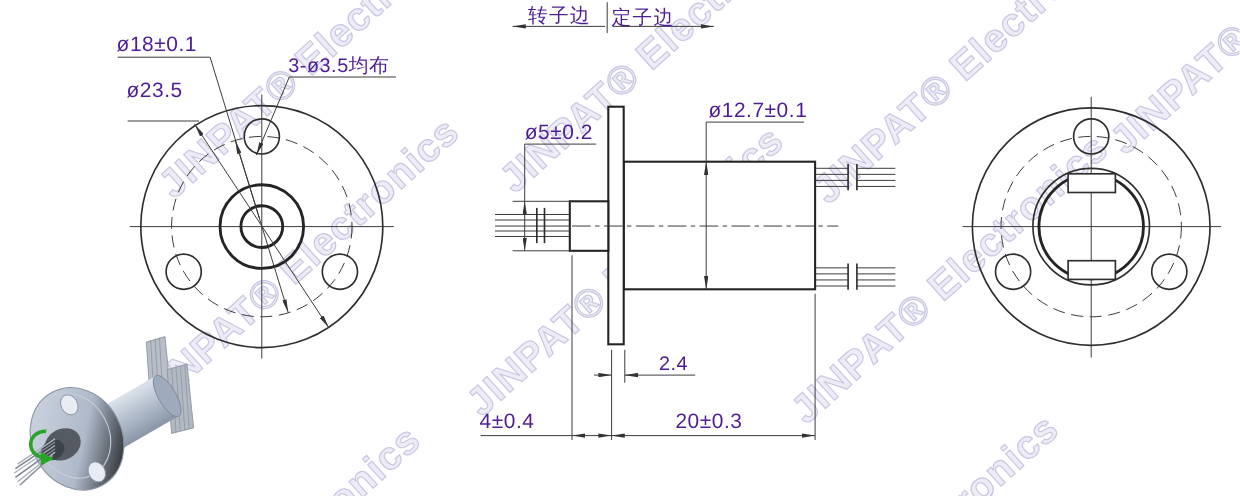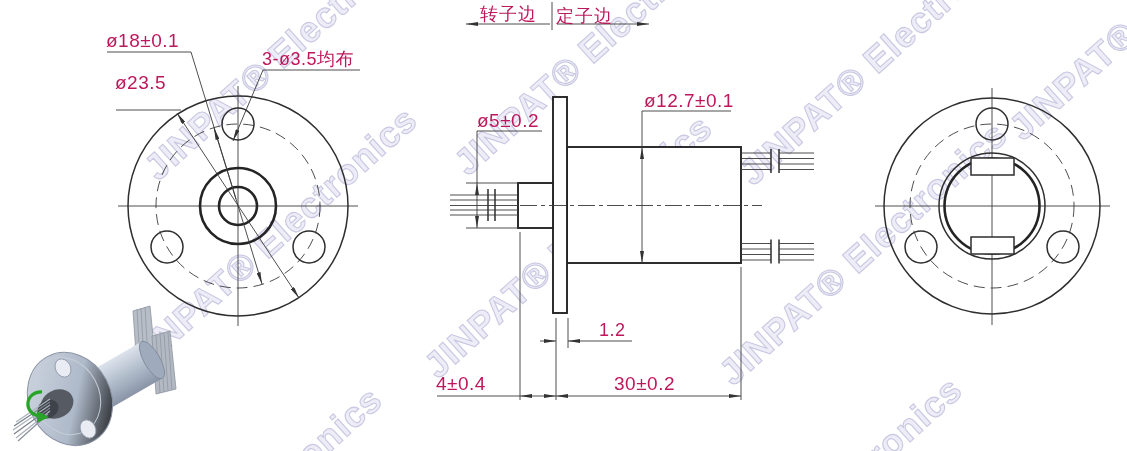--- a/index.html
+++ b/index.html
@@ -13,21 +13,21 @@
   
   .draw{position:absolute;inset:0;z-index:2;}
   .thin {stroke:#3a3a3a;stroke-width:0.9;fill:none;}
   .med  {stroke:#2e2e2e;stroke-width:1.5;fill:none;}
   .thick{stroke:#242424;stroke-width:2.6;fill:none;}
   .thickr{stroke:#242424;stroke-width:1.9;fill:#ffffff;}
   .medr {stroke:#2e2e2e;stroke-width:1.5;fill:#ffffff;}
   .dash {stroke-dasharray:11 6;}
   .cline{stroke-dasharray:17 4 4 4;}
   
-  .lbl{position:absolute;z-index:3;color:#be185d;white-space:nowrap;letter-spacing:0.5px;font-size:19px;}
+  .lbl{position:absolute;z-index:3;color:#4c1d95;white-space:nowrap;letter-spacing:0.5px;font-size:19px;}
   .lbl.cn{font-size:18px;letter-spacing:1px;}
   .lbl.sm{font-size:18px;}
 </style>
 </head>
 <body>
 
 <div class="canvas">
 
   <div class="wm-layer">
     <span class="wm" style="left:150px;top:152px">JINPAT® Electronics</span>
@@ -219,17 +219,17 @@
 
   <div class="lbl" style="left:106px;top:30px">ø18±0.1</div>
   <div class="lbl" style="left:115px;top:72px">ø23.5</div>
   <div class="lbl sm" style="left:262px;top:47px">3-ø3.5均布</div>
 
   <div class="lbl cn" style="left:480px;top:2px">转子边</div>
   <div class="lbl cn" style="left:556px;top:4px">定子边</div>
 
   <div class="lbl" style="left:477px;top:110px">ø5±0.2</div>
   <div class="lbl" style="left:644px;top:90px">ø12.7±0.1</div>
-  <div class="lbl sm" style="left:599px;top:320px">1.2</div>
+  <div class="lbl sm" style="left:599px;top:320px">2.4</div>
   <div class="lbl" style="left:436px;top:373px">4±0.4</div>
-  <div class="lbl" style="left:614px;top:373px">30±0.2</div>
+  <div class="lbl" style="left:614px;top:373px">20±0.3</div>
 
 </div>
 
 </body></html>

